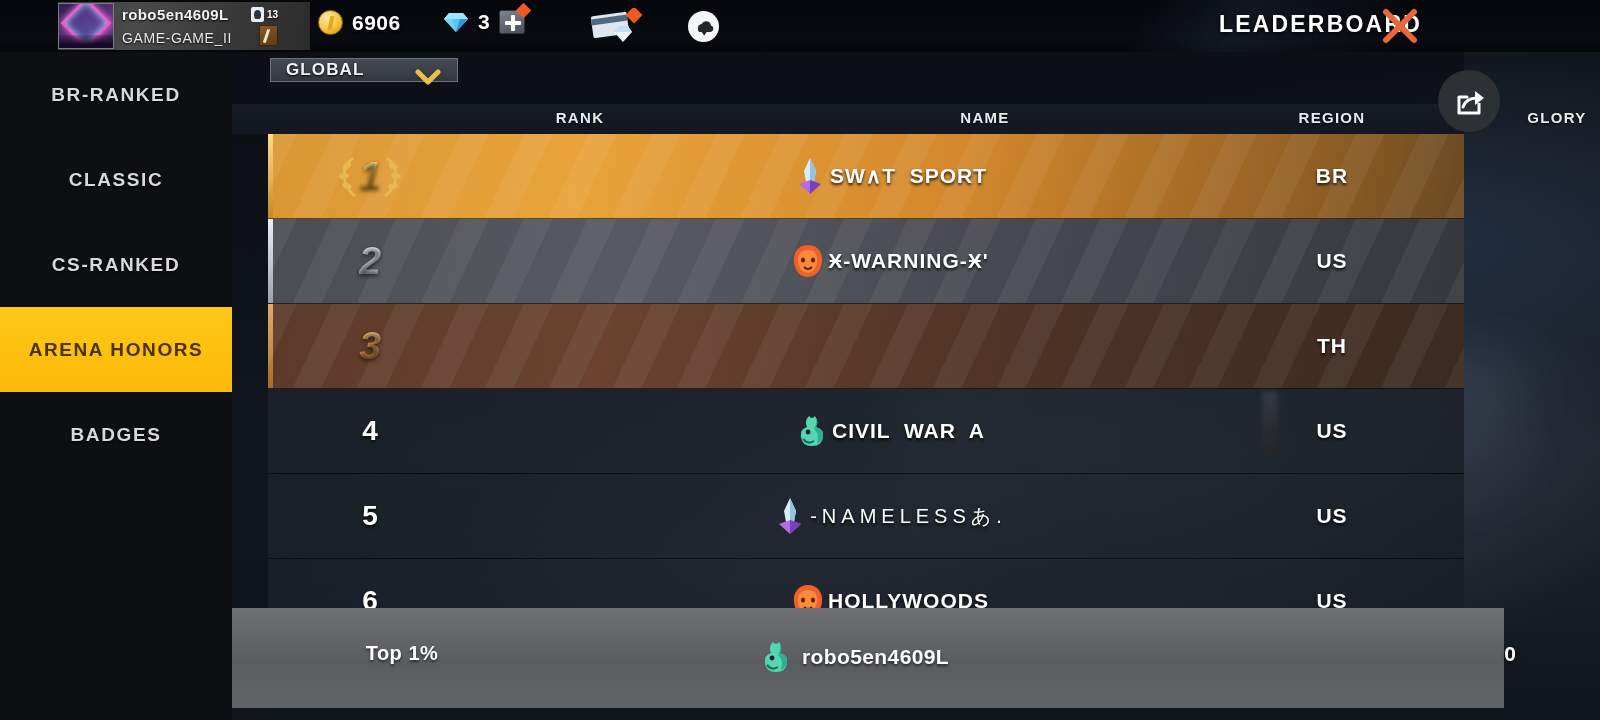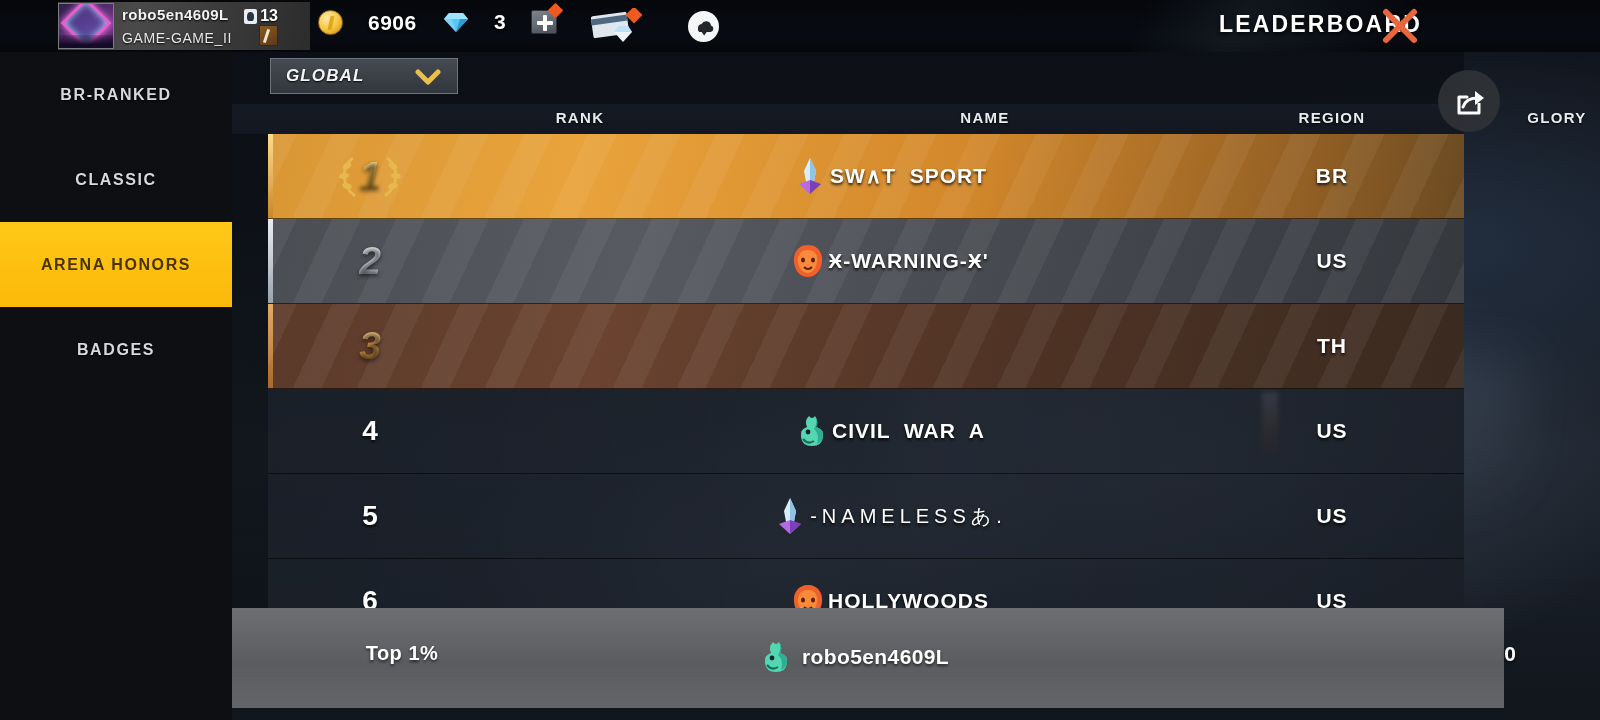--- a/index.html
+++ b/index.html
@@ -74,32 +74,32 @@
   .lvl-badge{
     position:absolute; right:32px; top:5px; display:flex; align-items:center; gap:3px;
   }
   .lvl-icon{
     width:13px; height:15px; background:#e9eef5; border-radius:2px; position:relative;
   }
   .lvl-icon::after{
     content:""; position:absolute; left:3px; top:3px; width:7px; height:9px;
     background:#2c3440; border-radius:50% 50% 40% 40%;
   }
-  .lvl-num{ font-size:16px; font-weight:bold; color:#fff; text-shadow:0 1px 2px #000; }
+  .lvl-num{ font-size:10px; font-weight:bold; color:#fff; text-shadow:0 1px 2px #000; }
   .book-icon{
     position:absolute; right:32px; bottom:4px; width:19px; height:21px;
     background:linear-gradient(150deg,#8a5a24,#5d3a15);
     border:1px solid #3b2510; border-radius:1px;
   }
   .book-icon::after{
     content:""; position:absolute; left:5px; top:3px; width:3px; height:14px;
     background:#f0e6d2; transform:rotate(18deg);
   }
 
-  .currency{ position:absolute; top:10px; display:flex; align-items:center; gap:25px; }
+  .currency{ position:absolute; top:10px; display:flex; align-items:center; gap:9px; }
   .cur-val{ font-size:21px; font-weight:bold; color:#fff; letter-spacing:.5px; text-shadow:0 2px 3px #000; }
   .coin{
     width:25px; height:25px; border-radius:50%;
     background:radial-gradient(circle at 35% 30%, #ffe9a8, #f5c33d 55%, #c98b12);
     border:1px solid #9c6c0c; position:relative;
   }
   .coin::after{
     content:""; position:absolute; left:10px; top:5px; width:4px; height:14px;
     background:#e0a818; transform:skewX(-12deg); border-radius:1px;
   }
@@ -137,39 +137,39 @@
   }
   #close-btn svg{ display:block; }
 
   
   #sidebar{
     position:absolute; left:0; top:52px; width:232px; height:668px;
     background:#0d0f13; z-index:15;
   }
   .side-item{
     height:85px; display:flex; align-items:center; justify-content:center; cursor:pointer;
-    font-size:16px; font-weight:bold; letter-spacing:1.6px; color:#d6d9dd;
+    font-size:19px; font-weight:bold; letter-spacing:1.6px; color:#d6d9dd;
     text-shadow:0 1px 2px #000;
   }
   .side-item.active{
     background:linear-gradient(180deg,#ffc816,#fcb90a);
     color:#4a3300; text-shadow:none;
   }
 
   
   #content{ position:absolute; left:232px; top:52px; width:1368px; height:668px; z-index:10; }
   #content-veil{
     position:absolute; left:0; top:0; width:1232px; height:556px;
     background:linear-gradient(180deg, rgba(10,13,18,0.72), rgba(10,13,18,0.55));
   }
   #dropdown{
-    position:absolute; left:38px; top:6px; width:188px; height:36px;
+    position:absolute; left:38px; top:6px; width:188px; height:24px;
     background:linear-gradient(180deg,#464b53,#32363d);
     border:1px solid #6d737c;
-    display:flex; align-items:center; cursor:pointer;font-style:italic;
+    display:flex; align-items:center; cursor:pointer;
   }
   #dropdown .dd-label{
     padding-left:15px; font-size:17px; font-weight:bold; color:#f2f4f6;
     letter-spacing:1.1px; text-shadow:0 1px 2px #000;
   }
   #dropdown .dd-chev{ position:absolute; right:16px; top:9px; }
 
   
   #col-head{
     position:absolute; left:0; top:52px; width:1232px; height:30px;
@@ -334,20 +334,23 @@
     </svg>
   </div>
 </div>
 
 <div id="sidebar">
   <div class="side-item">
       <span>BR-RANKED</span>
     </div>
   <div class="side-item">
       <span>CLASSIC</span>
+    </div>
+  <div class="side-item">
+      <span>CS-RANKED</span>
     </div>
   <div class="side-item active">
       <span>ARENA HONORS</span>
     </div>
   <div class="side-item">
       <span>BADGES</span>
     </div>
 </div>
 
 <div id="content">

